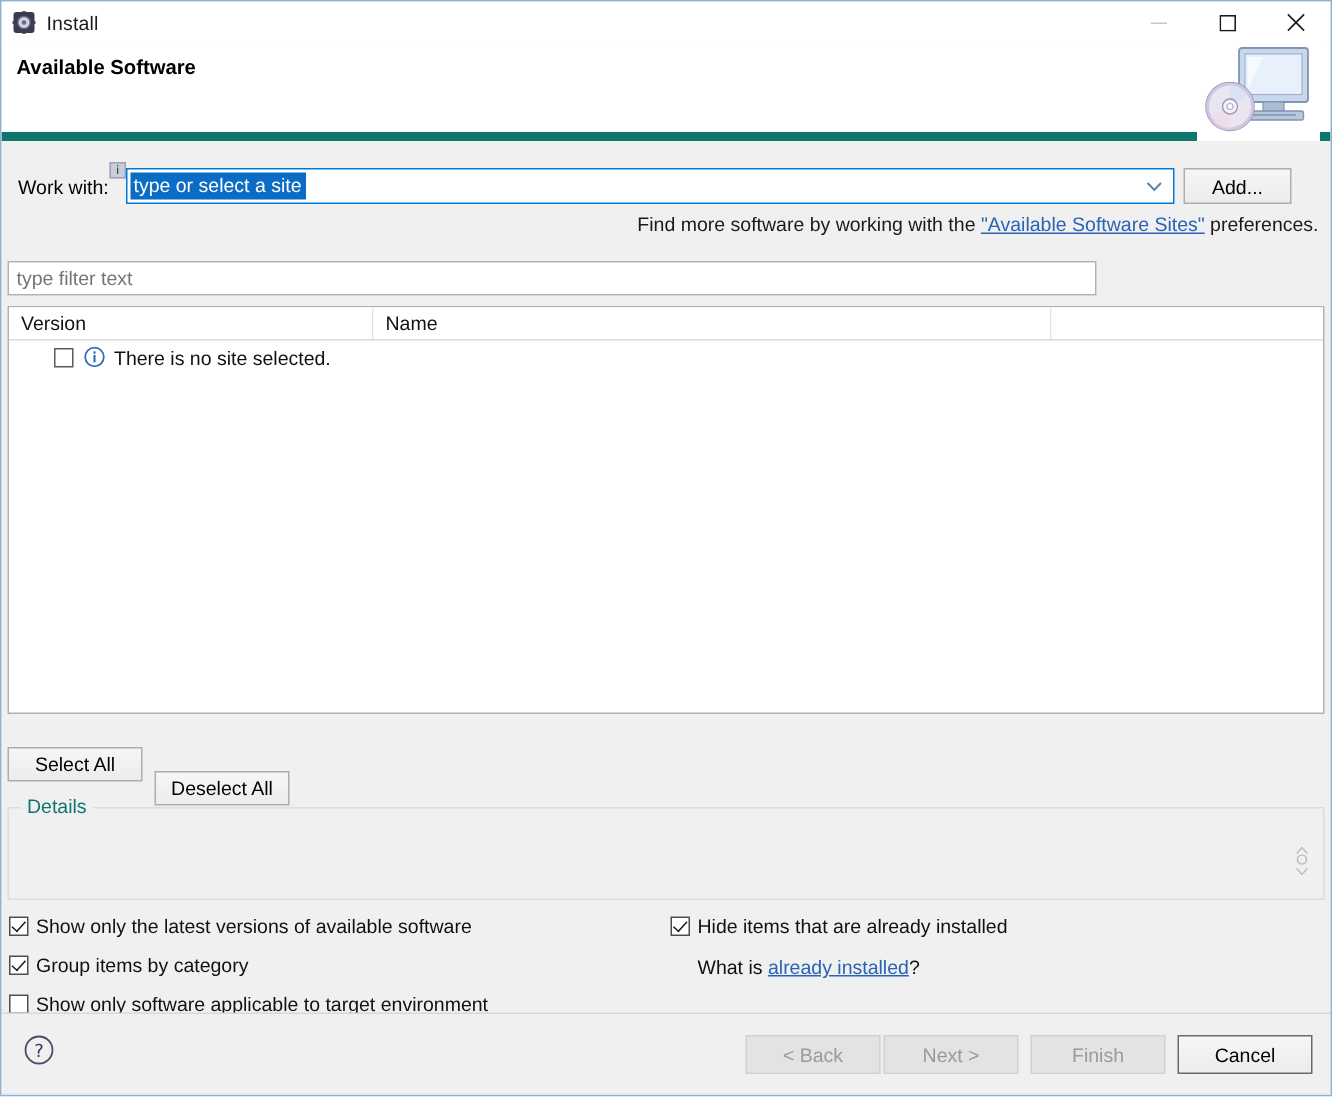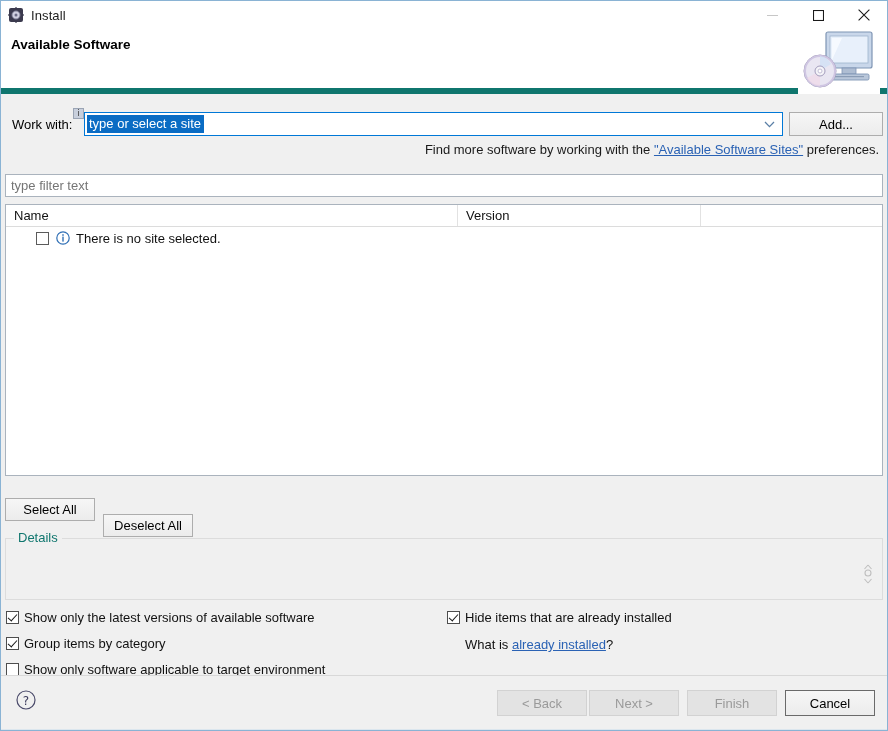--- a/index.html
+++ b/index.html
@@ -107,21 +107,21 @@
     font-size: 13px;
     white-space: nowrap;
   }
   #combo-arrow {
     position: absolute; right: 4px; top: 0;
     width: 18px; height: 22px;
     display: flex; align-items: center; justify-content: center;
   }
   #add-btn {
     position: absolute; left: 788px; top: 0;
-    width: 94px; height: 24px;
+    width: 72px; height: 24px;
     background: linear-gradient(to bottom,#f6f6f6,#ececec);
     border: 1px solid #adadad;
     font-family: "Liberation Sans", sans-serif;
     font-size: 13px; color: #000;
     display: flex; align-items: center; justify-content: center;
     cursor: default;
     text-align: center;
   }
 
   #find-line {
@@ -129,21 +129,21 @@
     font-size: 13px; color: #1a1a1a;
     white-space: nowrap;
   }
   .wlink {
     color: #2a62b4; text-decoration: underline; cursor: pointer;
   }
 
   
   #filter-input {
     position: absolute; left: 4px; top: 79px;
-    width: 878px; height: 23px;
+    width: 726px; height: 23px;
     background: #ffffff;
     border: 1px solid #aab3bd;
     font-family: "Liberation Sans", sans-serif;
     font-size: 13px;
     color: #4c1d95;
     padding: 0 5px;
     outline: none;
   }
 
   
@@ -372,22 +372,22 @@
     </div>
 
     <div id="find-line">
       <span>Find more software by working with the </span><span class="wlink">"Available Software Sites"</span><span> preferences.</span>
     </div>
 
     <input id="filter-input" type="text" placeholder="type filter text" style="">
 
     <div id="table">
       <div id="table-head">
+        <div class="th" id="th-version">Version</div>
         <div class="th" id="th-name">Name</div>
-        <div class="th" id="th-version">Version</div>
         <div class="th" id="th-spacer"></div>
       </div>
 
       <div id="tree-row">
         <span class="tree-check"></span>
         <svg id="info-icon" width="14" height="14" viewBox="0 0 14 14">
           <circle cx="7" cy="7" r="6.2" fill="#ffffff" stroke="#2f6fb5" stroke-width="1.2"></circle>
           <rect x="6.3" y="5.6" width="1.4" height="5" fill="#2f6fb5"></rect>
           <rect x="6.3" y="3.2" width="1.4" height="1.6" fill="#2f6fb5"></rect>
         </svg>

